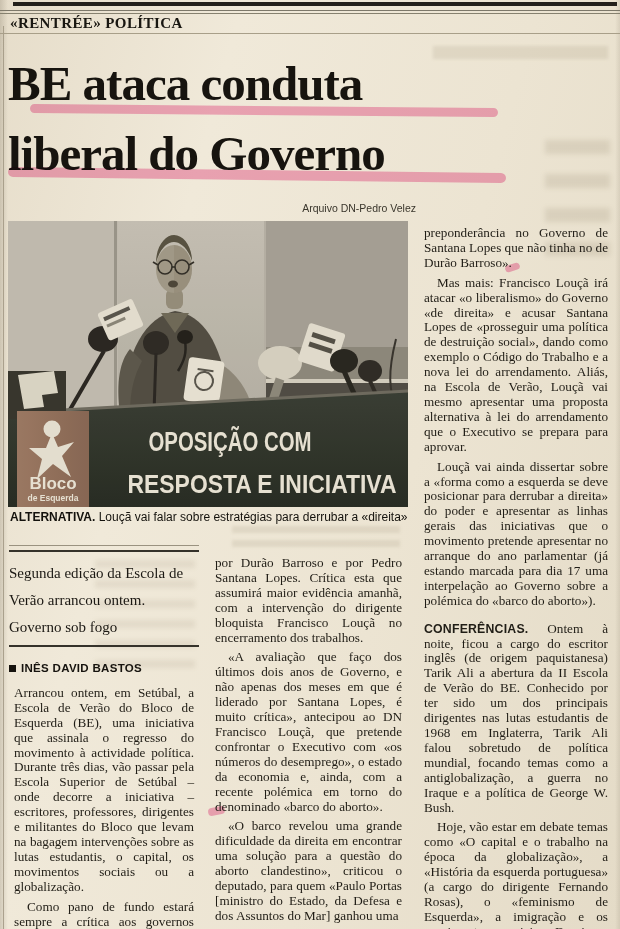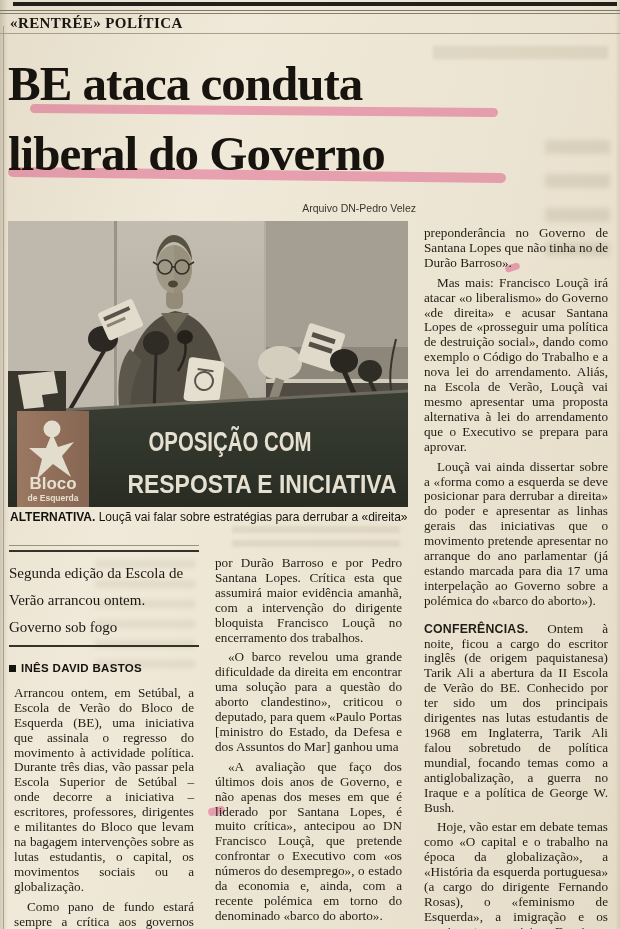--- a/index.html
+++ b/index.html
@@ -197,22 +197,22 @@
     <div class="sf-rule-bottom"></div>
     <div class="byline">
       <span class="sq"></span><span>INÊS DAVID BASTOS</span>
     </div>
     <p>Arrancou ontem, em Setúbal, a Escola de Verão do Bloco de Esquerda (BE), uma iniciativa que assinala o regresso do movimento à actividade política. Durante três dias, vão passar pela Escola Superior de Setúbal – onde decorre a iniciativa – escritores, professores, dirigentes e militantes do Bloco que levam na bagagem intervenções sobre as lutas estudantis, o capital, os movimentos sociais ou a globalização.</p>
     <p class="ind">Como pano de fundo estará sempre a crítica aos governos liderados</p>
   </div>
 
   <div class="col col-mid">
     <p>por Durão Barroso e por Pedro Santana Lopes. Crítica esta que assumirá maior evidência amanhã, com a intervenção do dirigente bloquista Francisco Louçã no encerramento dos trabalhos.</p>
+    <p class="ind">«A avaliação que faço dos últimos dois anos de Governo, e não apenas dos meses em que é liderado por Santana Lopes, é muito crítica», antecipou ao DN Francisco Louçã, que pretende confrontar o Executivo com «os números do desemprego», o estado da economia e, ainda, com a recente polémica em torno do denominado «barco do aborto».</p>
     <p class="ind">«O barco revelou uma grande dificuldade da direita em encontrar uma solução para a questão do aborto clandestino», criticou o deputado, para quem «Paulo Portas [ministro do Estado, da Defesa e dos Assuntos do Mar] ganhou uma</p>
-    <p class="ind">«A avaliação que faço dos últimos dois anos de Governo, e não apenas dos meses em que é liderado por Santana Lopes, é muito crítica», antecipou ao DN Francisco Louçã, que pretende confrontar o Executivo com «os números do desemprego», o estado da economia e, ainda, com a recente polémica em torno do denominado «barco do aborto».</p>
   </div>
 
   <div class="col col-right">
     <p>preponderância no Governo de Santana Lopes que não tinha no de Durão Barroso».</p>
     <p class="ind">Mas mais: Francisco Louçã irá atacar «o liberalismo» do Governo «de direita» e acusar Santana Lopes de «prosseguir uma política de destruição social», dando como exemplo o Código do Trabalho e a nova lei do arrendamento. Aliás, na Escola de Verão, Louçã vai mesmo apresentar uma proposta alternativa à lei do arrendamento que o Executivo se prepara para aprovar.</p>
     <p class="ind">Louçã vai ainda dissertar sobre a «forma como a esquerda se deve posicionar para derrubar a direita» do poder e apresentar as linhas gerais das iniciativas que o movimento pretende apresentar no arranque do ano parlamentar (já estando marcada para dia 17 uma interpelação ao Governo sobre a polémica do «barco do aborto»).</p>
     <p class="p-gap">
       <span class="lead-in">CONFERÊNCIAS.</span>
       <span>Ontem à noite, ficou a cargo do escritor inglês (de origem paquistanesa) Tarik Ali a abertura da II Escola de Verão do BE. Conhecido por ter sido um dos principais dirigentes nas lutas estudantis de 1968 em Inglaterra, Tarik Ali falou sobretudo de política mundial, focando temas como a antiglobalização, a guerra no Iraque e a política de George W. Bush.</span>
     </p>

